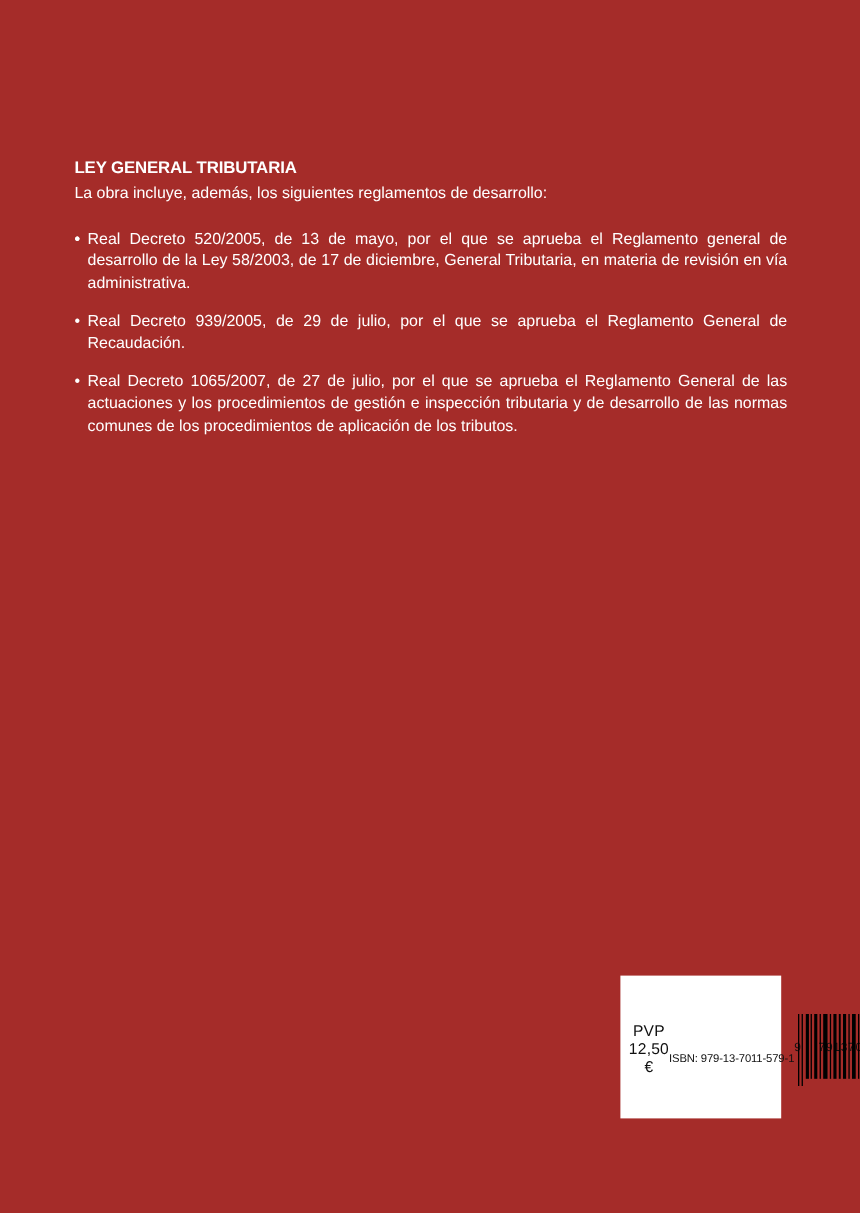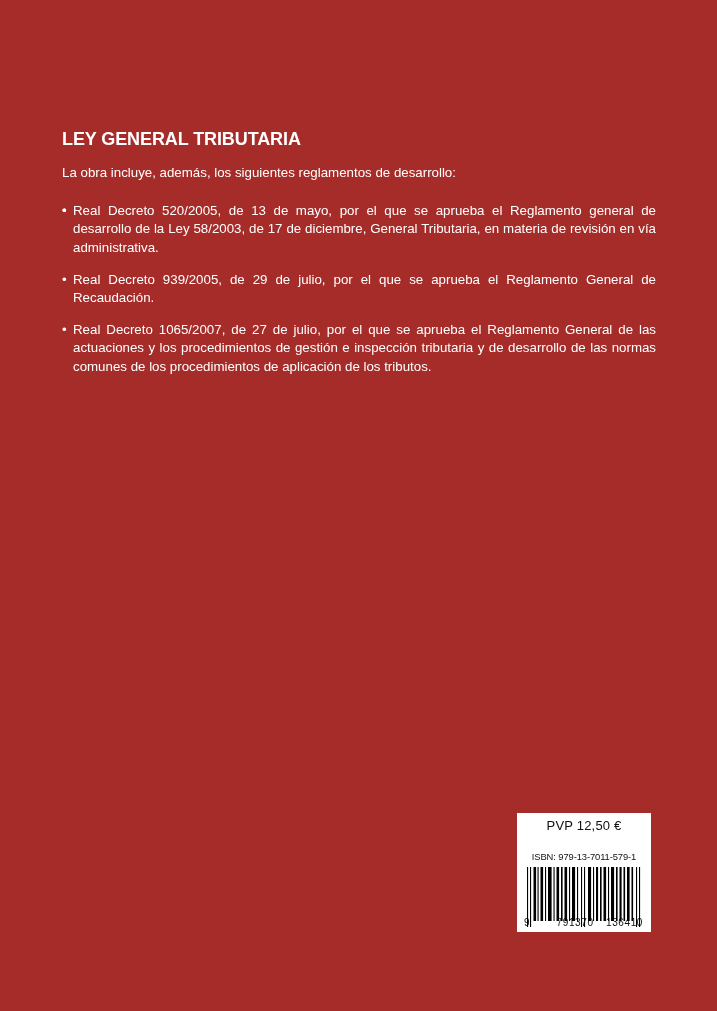--- a/index.html
+++ b/index.html
@@ -20,21 +20,21 @@
     inset: 0;
     background: #a52c29;
   }
   .content {
     position: absolute;
     left: 62px;
     top: 128px;
     width: 594px;
   }
   .title {
-    font-size: 18px;
+    font-size: 14px;
     font-weight: bold;
     color: #ffffff;
     letter-spacing: -0.1px;
     line-height: 22px;
     margin: 0;
     white-space: nowrap;
   }
   .subtitle {
     font-size: 12.5px;
     font-weight: bold;
@@ -49,21 +49,21 @@
     color: #ffffff;
     line-height: 18.2px;
     margin: 0;
     text-align: justify;
     text-justify: inter-word;
   }
   .para.first {
     margin-top: 24px;
   }
   .para.second {
-    margin-top: 14px;
+    margin-top: 2px;
   }
   .bullets {
     list-style: none;
     margin: 20px 0 0 0;
     padding: 0;
   }
   .bullet {
     position: relative;
     padding-left: 11px;
     margin-bottom: 14px;
@@ -87,21 +87,21 @@
   .barcode-box {
     position: absolute;
     left: 517px;
     top: 813px;
     width: 134px;
     height: 119px;
     background: #ffffff;
     box-sizing: border-box;
     padding: 5px 7px 4px 7px;
     display: flex;
-    flex-direction: column;
+    flex-direction: row;
     align-items: center;
   }
   .pvp {
     font-size: 13px;
     color: #111111;
     text-align: center;
     line-height: 15px;
     letter-spacing: 0.2px;
   }
   .isbn {

